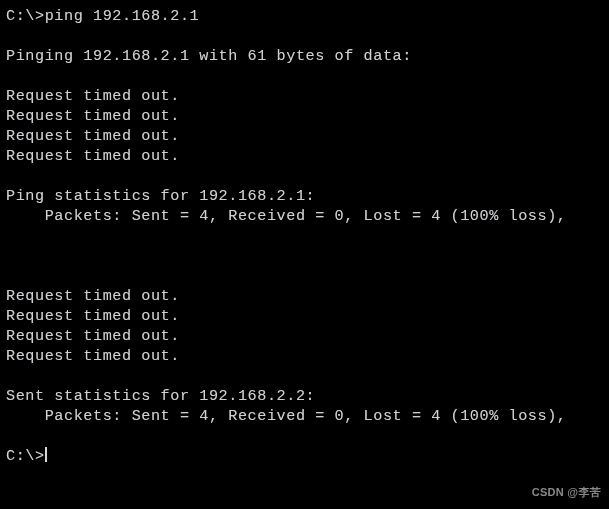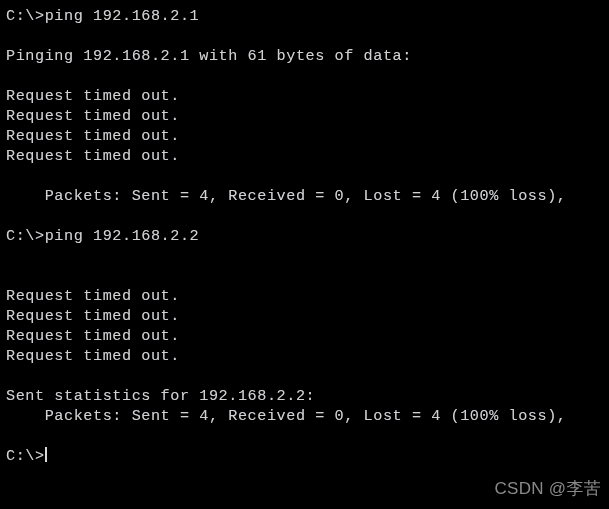--- a/index.html
+++ b/index.html
@@ -54,44 +54,45 @@
     background: #d8d8d8;
     vertical-align: -2px;
     margin-left: 0px;
   }
 
   #watermark {
     position: absolute;
     right: 8px;
     bottom: 9px;
     color: #8a8a8a;
-    font-size: 17px;
+    font-size: 11px;
     font-family: "Liberation Sans", sans-serif;
     letter-spacing: 0.3px;
     white-space: nowrap;
     pointer-events: none;
+    font-weight: bold;
   }
 </style>
 </head>
 <body>
 
 <div id="terminal">
   <div id="lines">
       <div class="line">C:\&gt;ping 192.168.2.1</div>
       <div class="line blank"></div>
       <div class="line">Pinging 192.168.2.1 with 61 bytes of data:</div>
       <div class="line blank"></div>
       <div class="line">Request timed out.</div>
       <div class="line">Request timed out.</div>
       <div class="line">Request timed out.</div>
       <div class="line">Request timed out.</div>
       <div class="line blank"></div>
+      <div class="line">Ping statistics for 192.168.2.1:</div>
       <div class="line">    Packets: Sent = 4, Received = 0, Lost = 4 (100% loss),</div>
       <div class="line blank"></div>
-      <div class="line">C:\&gt;ping 192.168.2.2</div>
       <div class="line blank"></div>
       <div class="line blank"></div>
       <div class="line">Request timed out.</div>
       <div class="line">Request timed out.</div>
       <div class="line">Request timed out.</div>
       <div class="line">Request timed out.</div>
       <div class="line blank"></div>
       <div class="line">Sent statistics for 192.168.2.2:</div>
       <div class="line">    Packets: Sent = 4, Received = 0, Lost = 4 (100% loss),</div>
       <div class="line blank"></div>

